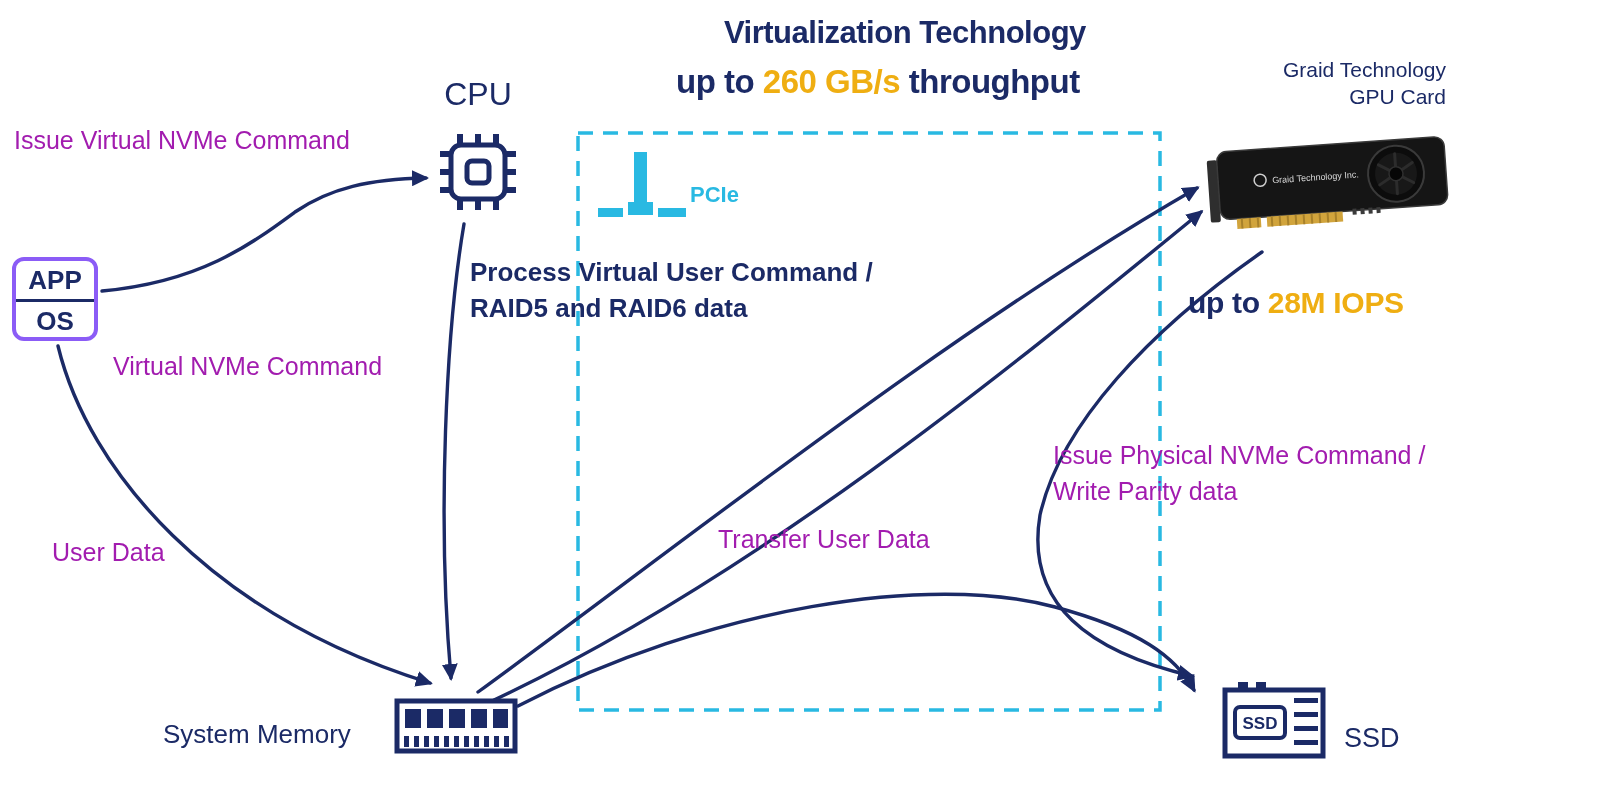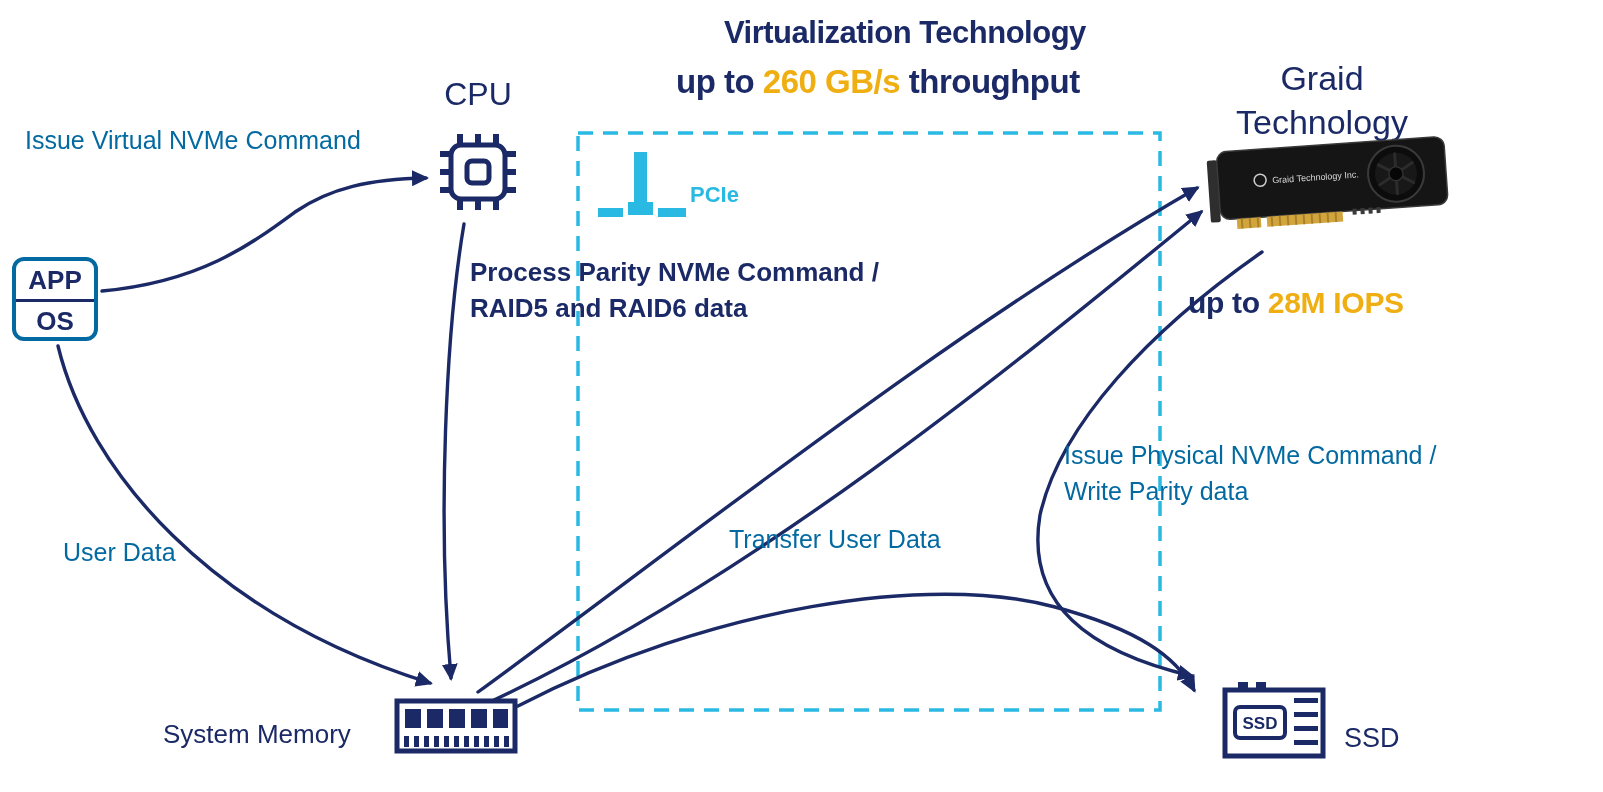--- a/index.html
+++ b/index.html
@@ -1,34 +1,34 @@
 <!DOCTYPE html>
 <html><head>
 <meta charset="utf-8">
 <style>
   html,body{margin:0;padding:0;background:#fff;}
   .canvas{
     position:relative;width:1603px;height:792px;background:#fff;overflow:hidden;
     font-family:"Liberation Sans", sans-serif;color:#1b2a66;
   }
   .abs{position:absolute;}
-  .label{position:absolute;font-size:25px;color:#0369a1;white-space:nowrap;margin-left:11px;}
+  .label{position:absolute;font-size:25px;color:#a21caf;white-space:nowrap;}
   .gold{color:#efae12;}
   .title-block{position:absolute;left:676px;top:10px;line-height:1.5;white-space:nowrap;}
   .title-l1{font-size:31px;font-weight:bold;letter-spacing:-0.5px;margin-left:48px;}
   .title-l2{font-size:33px;font-weight:bold;letter-spacing:-0.5px;}
-  .gpu-card-label{position:absolute;left:1198px;top:56px;width:248px;text-align:center;
-    font-size:34px;line-height:1.3;}
+  .gpu-card-label{position:absolute;left:1198px;top:56px;width:248px;text-align:right;
+    font-size:21px;line-height:1.3;}
   .gpu-power{position:absolute;left:1188px;top:281px;font-size:30px;font-weight:bold;
     line-height:1.45;white-space:nowrap;letter-spacing:-0.3px;}
   .process-label{position:absolute;left:470px;top:254px;font-size:26px;font-weight:bold;
     line-height:1.4;white-space:nowrap;}
   .two-line{line-height:1.45;white-space:nowrap;}
   .appos{
-    position:absolute;left:12px;top:257px;width:86px;height:84px;border:4px solid #0369a1;
+    position:absolute;left:12px;top:257px;width:86px;height:84px;border:4px solid #8b5cf6;
     border-radius:12px;box-sizing:border-box;background:#fff;text-align:center;
     font-weight:bold;font-size:26px;color:#1b2a66;
   }
   .appos .cell{height:38px;line-height:38px;}
   .appos .cell.top{border-bottom:3px solid #1b2a66;}
   .pcie-label{position:absolute;left:690px;top:182px;font-size:22px;font-weight:bold;color:#29b9e2;}
   .cpu-label{position:absolute;left:440px;top:76px;width:76px;text-align:center;font-size:32px;}
   .sysmem-label{position:absolute;left:163px;top:719px;font-size:26px;}
   .ssd-label{position:absolute;left:1344px;top:723px;font-size:27px;}
 </style>
@@ -65,23 +65,24 @@
   <div class="gpu-card-label">
     <div>Graid Technology</div>
     <div>GPU Card</div>
   </div>
 
   <div class="gpu-power">
     <div><span>up to </span><span class="gold">28M IOPS</span></div>
   </div>
 
   <div class="label" style="left:14px;top:126px">Issue Virtual NVMe Command</div>
+  <div class="label" style="left:113px;top:352px">Virtual NVMe Command</div>
   <div class="label" style="left:52px;top:538px">User Data</div>
   <div class="process-label">
-    <div>Process Parity NVMe Command /</div>
+    <div>Process Virtual User Command /</div>
     <div>RAID5 and RAID6 data</div>
   </div>
   <div class="label" style="left:718px;top:525px">Transfer User Data</div>
   <div class="label two-line" style="left:1053px;top:437px">
     <div>Issue Physical NVMe Command /</div>
     <div>Write Parity data</div>
   </div>
 
   <div class="appos">
     <div class="cell top">APP</div>

